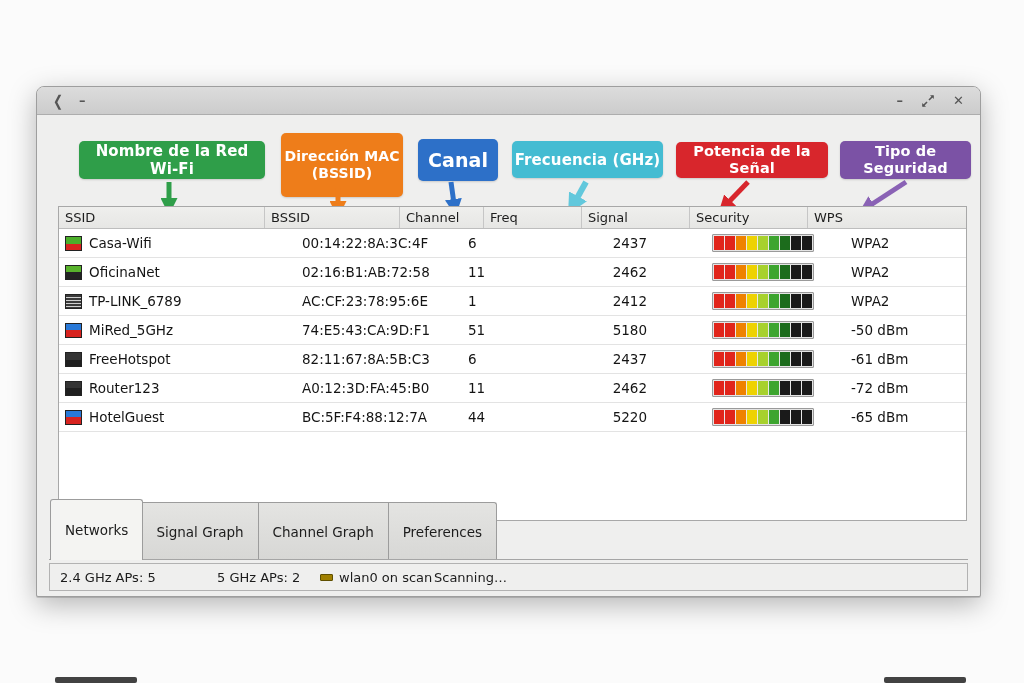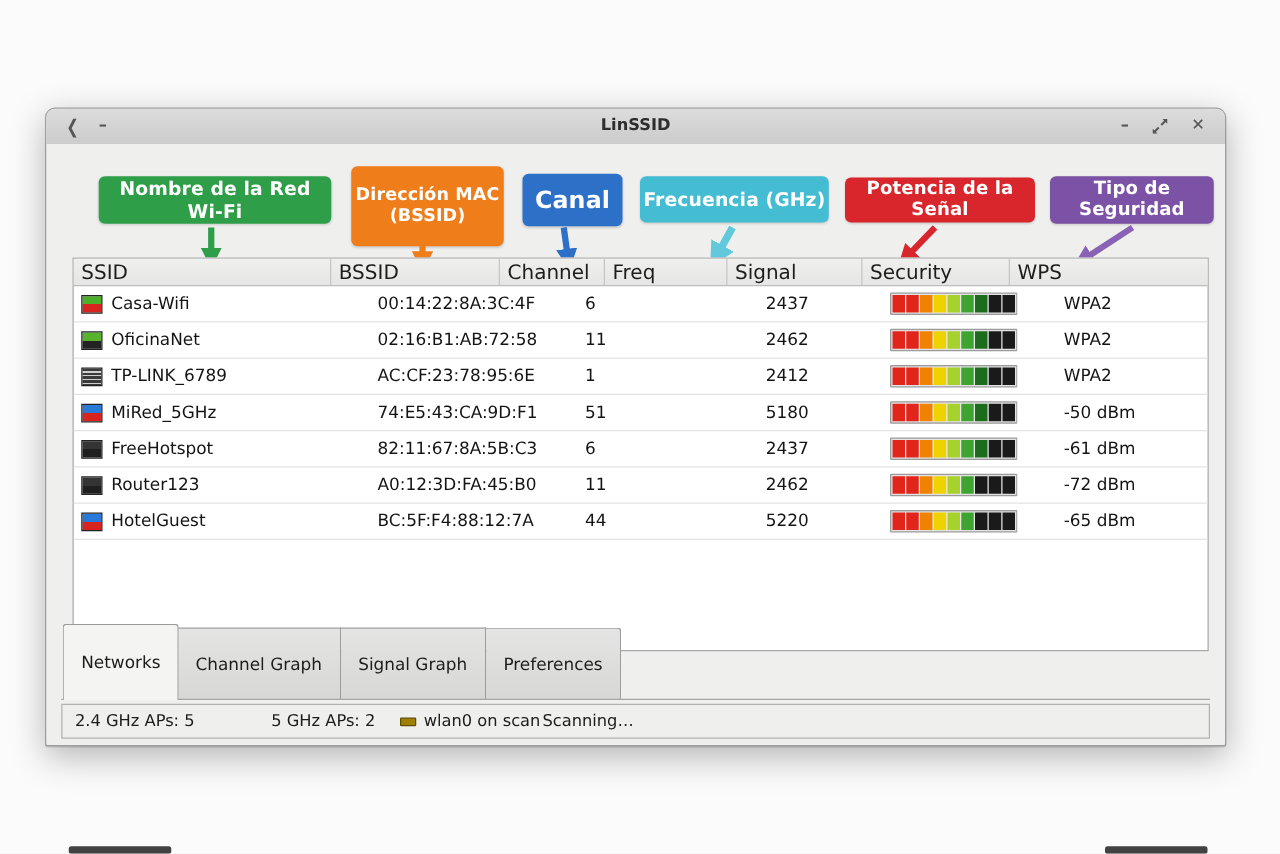--- a/index.html
+++ b/index.html
@@ -47,21 +47,21 @@
   .arrows{position:absolute;left:0;top:0;width:945px;height:511px;pointer-events:none;}
   
   .table{
     position:absolute;left:21px;top:119px;width:909px;height:315px;
     background:#fff;border:1px solid #a8a8a8;box-sizing:border-box;
   }
   .grid-cols{display:grid;grid-template-columns:206px 135px 84px 98px 108px 118px 1fr;}
   .thead{
     height:21px;background:linear-gradient(#efefed,#e6e6e4);
     border-bottom:1px solid #bdbdbd;
-    font-size:16px;color:#1d1d1d;
+    font-size:13px;color:#1d1d1d;
   }
   .th{
     display:flex;align-items:center;padding-left:6px;
     border-right:1px solid #c6c6c6;overflow:hidden;white-space:nowrap;
   }
   .th:last-child{border-right:none;}
   .trow{height:28px;border-bottom:1px solid #e3e3e3;font-size:13.5px;color:#141414;gap:31px;}
   .td{display:flex;align-items:center;padding-left:6px;overflow:hidden;white-space:nowrap;}
   .td.num-right{justify-content:flex-end;padding-right:28px;}
   .net-icon{
@@ -113,21 +113,20 @@
 </head>
 <body>
 
 <div class="window">
 
   <div class="titlebar">
     <div class="tb-left">
       <span class="tb-btn chev">❮</span>
       <span class="tb-btn">–</span>
     </div>
-    <div class="tb-title">LinSSID</div>
     <div class="tb-right">
       <span class="tb-btn">–</span>
       <span class="tb-btn" style="display:flex;align-items:center;">
         <svg width="14" height="14" viewBox="0 0 14 14">
           <g stroke="#555" stroke-width="1.6" fill="#555">
             <line x1="8" y1="6" x2="12" y2="2"></line>
               <path d="M12.8 1.2 L12.8 5 L9 1.2 Z" stroke="none"></path>
             <line x1="6" y1="8" x2="2" y2="12"></line>
               <path d="M1.2 12.8 L1.2 9 L5 12.8 Z" stroke="none"></path>
           </g>
@@ -350,22 +349,22 @@
             </div>
           </div>
           <div class="td">-65 dBm</div>
           <div class="td">No</div>
         </div>
       </div>
   </div>
 
   <div class="tabs">
     <div class="tab active first">Networks</div>
+    <div class="tab">Signal Graph</div>
     <div class="tab">Channel Graph</div>
-    <div class="tab">Signal Graph</div>
     <div class="tab last">Preferences</div>
   </div>
   <div class="tabs-baseline"></div>
 
   <div class="statusbar">
     <div class="status-item" style="left:10px;">2.4 GHz APs: 5</div>
     <div class="status-item" style="left:167px;">5 GHz APs: 2</div>
     <div class="status-item" style="left:270px;">
       <span class="iface-icon"></span>
       <span>wlan0 on scan</span>

